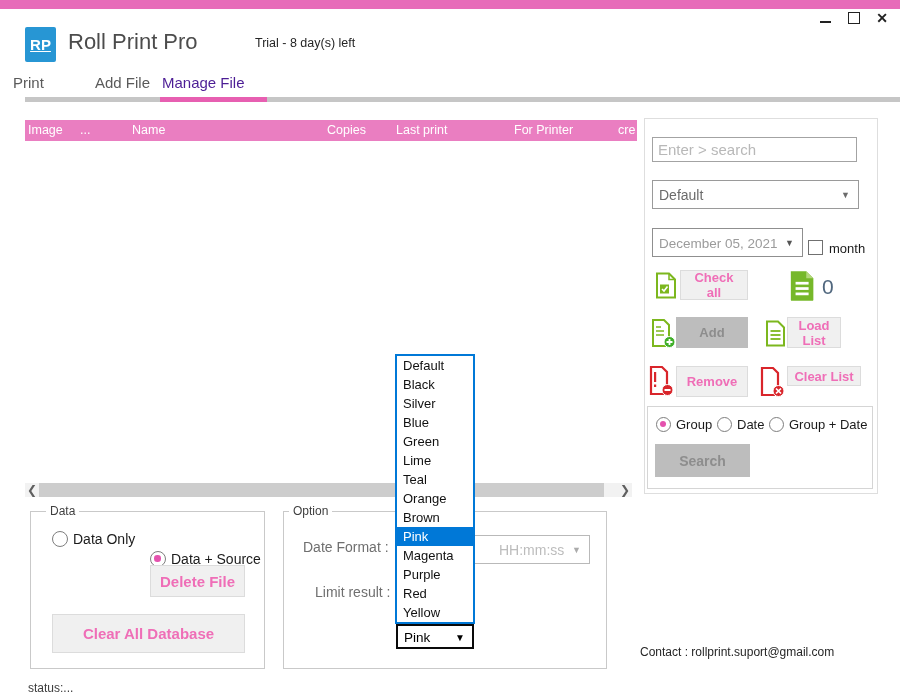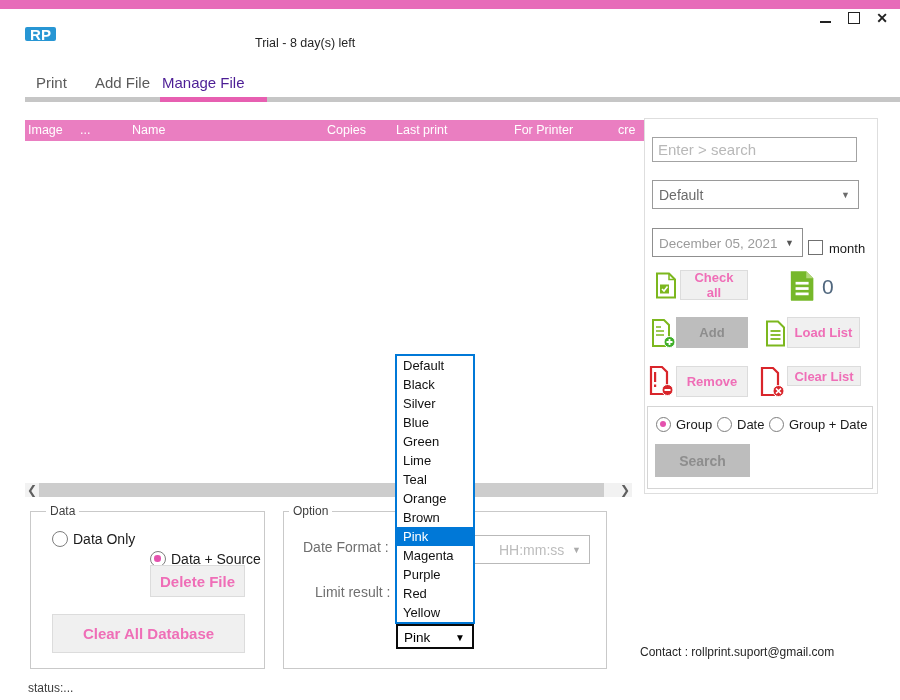--- a/index.html
+++ b/index.html
@@ -10,37 +10,37 @@
 
   
   .winbtn{position:absolute;top:8px;width:22px;height:20px;display:flex;align-items:center;justify-content:center;color:#222;cursor:pointer;}
   .winbtn.min{left:814px;}
   .winbtn.min .bar{width:11px;height:2px;background:#222;margin-top:8px;}
   .winbtn.max{left:843px;}
   .winbtn.max .box{width:10px;height:10px;border:1.6px solid #222;background:#fff;}
   .winbtn.close{left:871px;font-size:14px;font-weight:bold;}
 
   
-  .logo{position:absolute;left:25px;top:27px;width:31px;height:14px;background:#2796d4;border-radius:2px;
+  .logo{position:absolute;left:25px;top:27px;width:31px;height:35px;background:#2796d4;border-radius:2px;
         color:#fff;font-weight:bold;font-size:15px;display:flex;align-items:center;justify-content:center;
         text-decoration:underline;}
   .app-title{position:absolute;left:68px;top:29px;font-size:22px;color:#4c4c4c;}
   .trial{position:absolute;left:255px;top:36px;font-size:12.5px;color:#252525;}
 
   
   .tab{position:absolute;top:74px;font-size:15px;color:#5a5a5a;cursor:pointer;}
-  .tab.t0{left:36px;}
+  .tab.t0{left:13px;}
   .tab.t1{left:95px;}
   .tab.t2{left:162px;color:#4c1d95;}
   .tab-track{position:absolute;left:25px;top:97px;width:875px;height:5px;background:#c6c6c6;}
   .tab-indicator{position:absolute;left:160px;top:97px;width:107px;height:5px;background:#e75fb1;}
 
   
   .thead{position:absolute;left:25px;top:120px;width:612px;height:21px;background:#ea7ec1;color:#fff;
-         font-size:12.5px;overflow:hidden;padding-left:24px;}
+         font-size:12.5px;overflow:hidden;}
   .thead span{position:absolute;top:3px;white-space:nowrap;cursor:pointer;}
   .c0{left:3px;} .c1{left:55px;} .c2{left:107px;} .c3{left:302px;} .c4{left:371px;} .c5{left:489px;} .c6{left:593px;}
   .tbody{position:absolute;left:25px;top:141px;width:612px;height:341px;background:#fff;}
 
   
   .hs-track{position:absolute;left:25px;top:483px;width:607px;height:14px;background:#f2f2f2;}
   .hs-arrow{position:absolute;top:483px;width:14px;height:14px;color:#5f5f5f;font-size:12px;line-height:14px;
             text-align:center;cursor:pointer;background:#f2f2f2;}
   .hs-left{left:25px;} .hs-right{left:618px;}
   .hs-thumb{position:absolute;left:39px;top:483px;width:565px;height:14px;background:#cdcdcd;cursor:pointer;}
@@ -60,21 +60,21 @@
   .combo-date .val{font-size:13.5px;color:#9b9b9b;}
   .combo-date .arr{color:#555;}
   .cb-box{position:absolute;left:808px;top:240px;width:13px;height:13px;border:1px solid #707070;background:#fff;cursor:pointer;}
   .cb-label{position:absolute;left:829px;top:241px;font-size:13px;color:#1b1b1b;}
 
   .btn{position:absolute;display:flex;align-items:center;justify-content:center;background:#f0f0f0;
        border:1px solid #dcdcdc;color:#ef6eb7;font-weight:bold;cursor:pointer;box-sizing:border-box;}
   .btn.disabled{background:#bdbdbd;border:none;color:#8d8d8d;}
   .b-checkall{left:680px;top:270px;width:68px;height:30px;font-size:13px;}
   .b-add{left:676px;top:317px;width:72px;height:31px;font-size:13px;}
-  .b-load{left:787px;top:317px;width:73px;height:31px;font-size:13px;}
+  .b-load{left:787px;top:317px;width:54px;height:31px;font-size:13px;}
   .b-remove{left:676px;top:366px;width:72px;height:31px;font-size:13px;}
   .b-clearlist{left:787px;top:366px;width:74px;height:20px;font-size:13px;}
   .b-search{left:655px;top:444px;width:95px;height:33px;font-size:14px;}
   .b-clearview{left:763px;top:444px;width:96px;height:33px;font-size:14px;}
   .b-delete{left:150px;top:565px;width:95px;height:32px;font-size:15px;}
   .b-clearall{left:52px;top:614px;width:193px;height:39px;font-size:15px;}
 
   .icon{position:absolute;}
   .i-checkall{left:655px;top:272px;}
   .i-count{left:787px;top:270px;}
@@ -136,20 +136,21 @@
       <div class="bar"></div>
     </div>
   <div class="winbtn max">
       <div class="box"></div>
     </div>
   <div class="winbtn close">
       <span>✕</span>
     </div>
 
   <div class="logo">RP</div>
+  <div class="app-title">Roll Print Pro</div>
   <div class="trial">Trial - 8 day(s) left</div>
 
   <div class="tab t0">Print</div>
   <div class="tab t1">Add File</div>
   <div class="tab t2">Manage File</div>
   <div class="tab-track"></div>
   <div class="tab-indicator"></div>
 
   <div class="thead">
     <span class="c0">Image</span>

